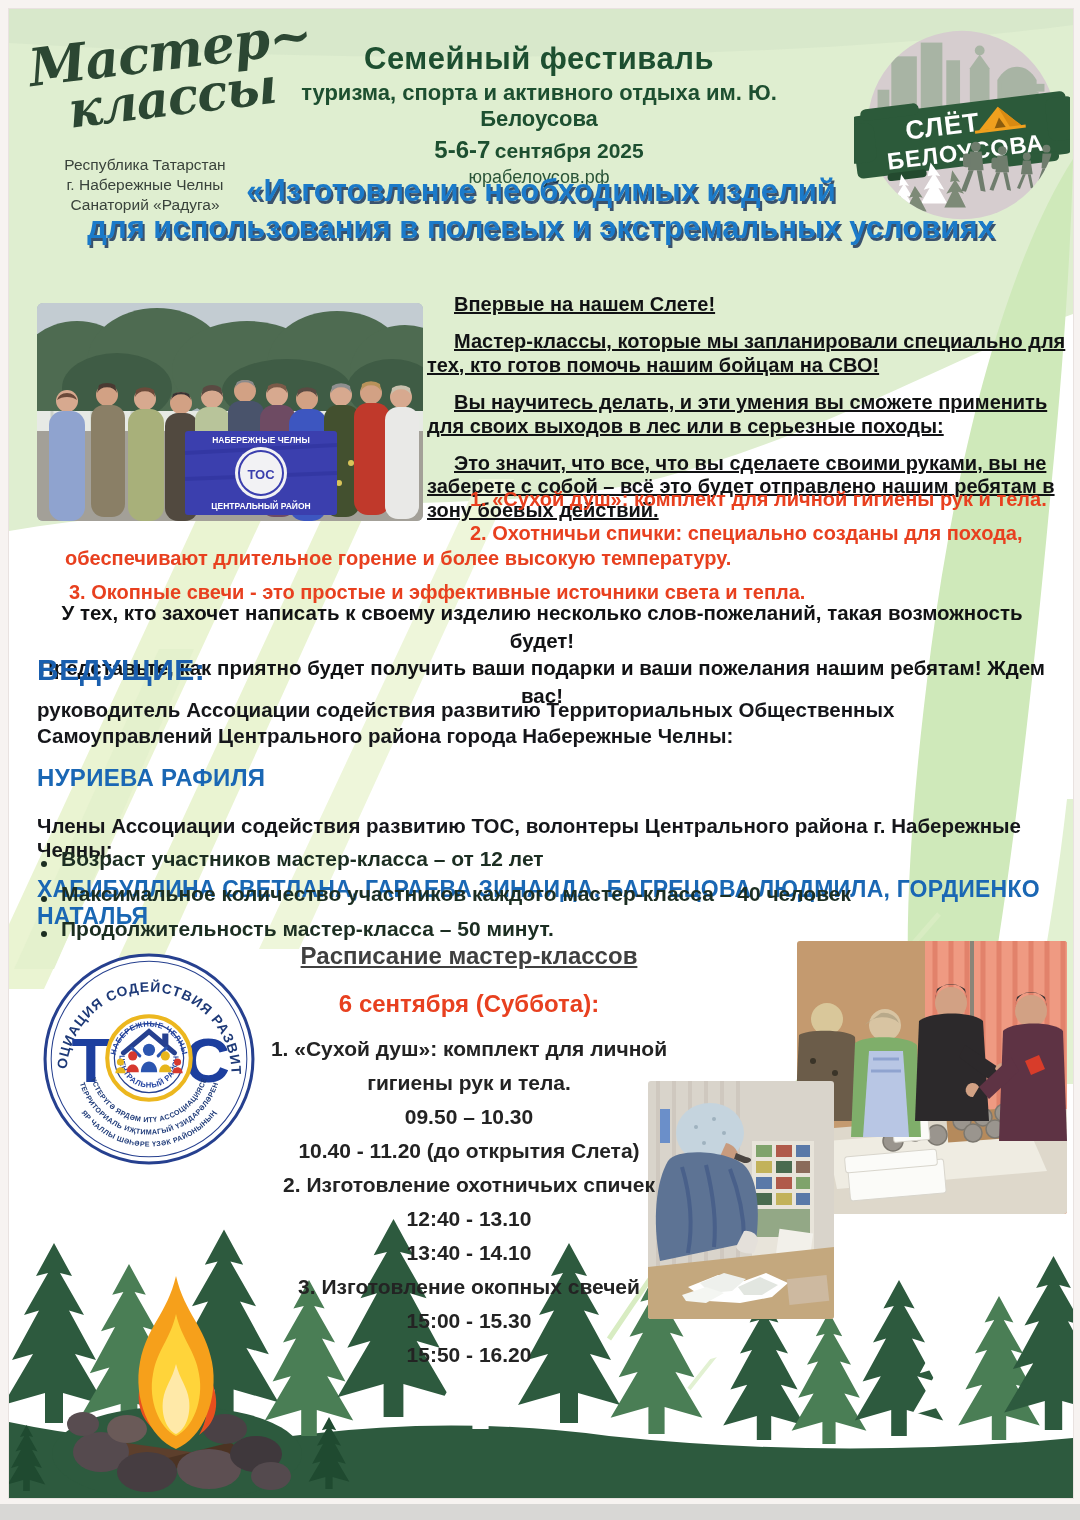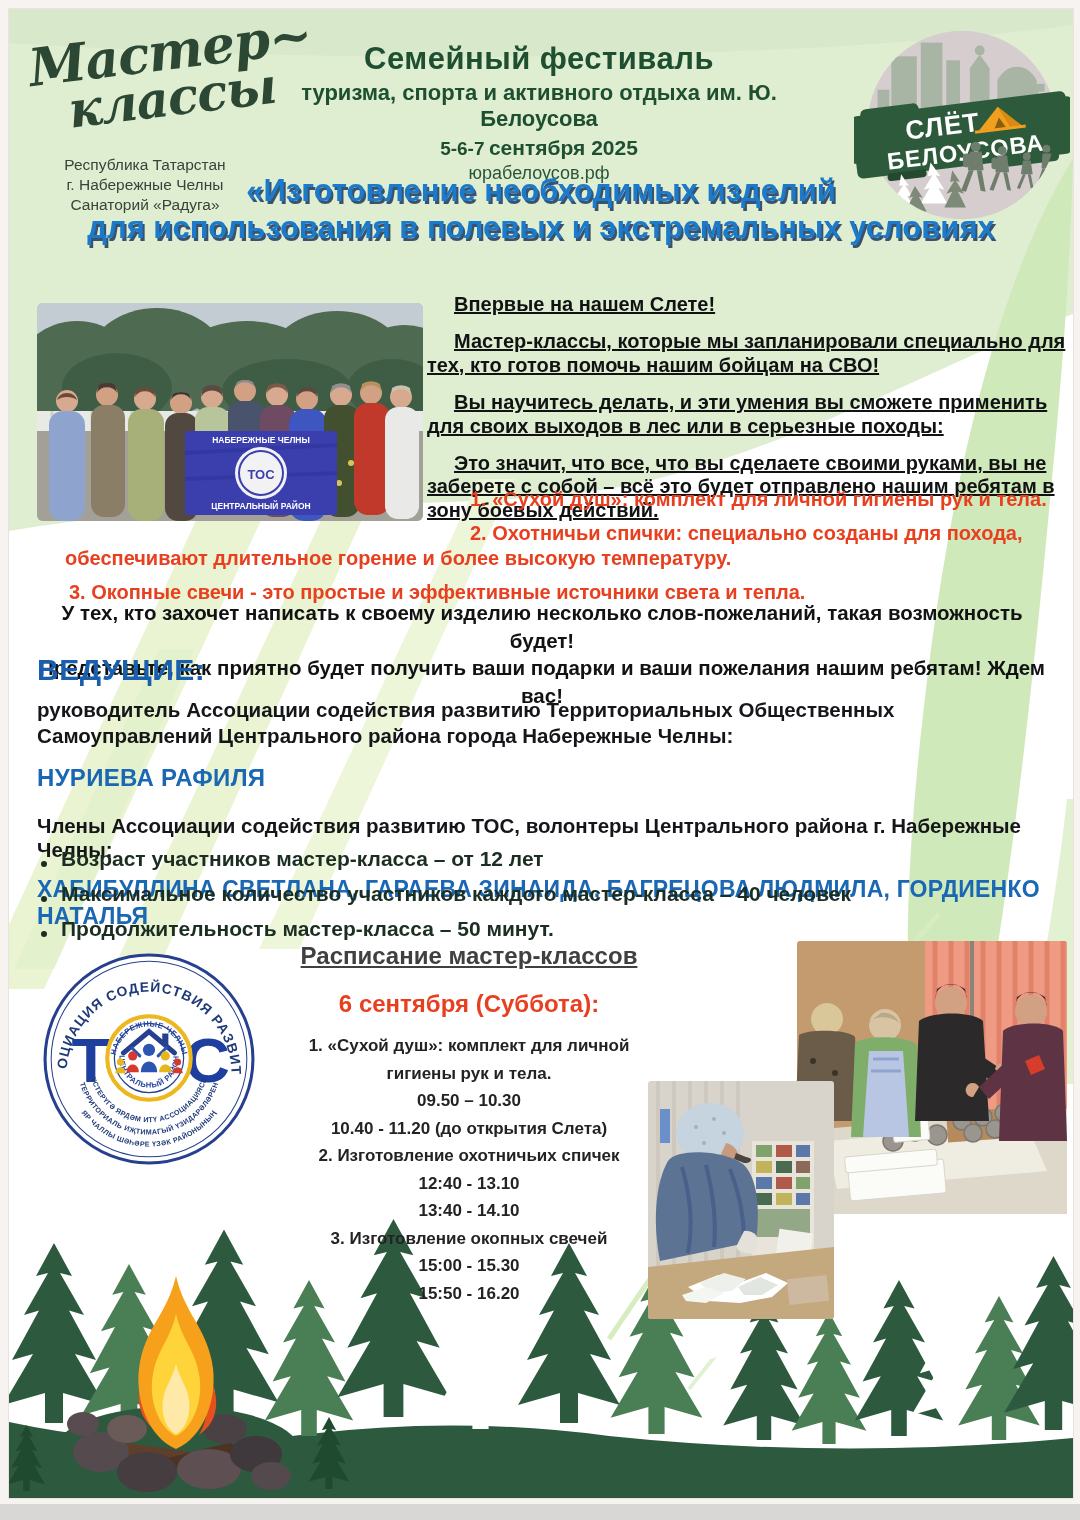--- a/index.html
+++ b/index.html
@@ -15,21 +15,21 @@
      font-family:"DejaVu Serif",serif;font-style:italic;font-weight:bold;
      color:#2c4733;line-height:.92;}
   .script-logo .l1{font-size:52px;letter-spacing:-1px;}
   .script-logo .l2{font-size:50px;margin-left:34px;letter-spacing:-1px;}
   .addr{left:36px;top:146px;width:200px;text-align:center;color:#39423b;
         font-size:15.5px;line-height:1.3;}
   .head-center{left:245px;top:32px;width:570px;text-align:center;color:#1d4f30;}
   .head-center .t1{font-size:31px;font-weight:bold;letter-spacing:.5px;}
   .head-center .t2{font-size:22px;font-weight:bold;margin-top:3px;}
   .head-center .t3{margin-top:4px;font-weight:bold;}
-  .head-center .t3 .big{font-size:19px;}
+  .head-center .t3 .big{font-size:24px;}
   .head-center .t3 .small{font-size:21px;}
   .head-center .t4{font-size:18px;margin-top:3px;color:#2a5438;}
   
   .main-title{left:0;top:163px;width:1064px;text-align:center;color:#1b7ac9;
       font-size:31px;font-weight:bold;line-height:1.2;
       text-shadow:2px 2.5px 0 rgba(16,42,84,.8);}
   
   .intro{left:418px;top:284px;width:650px;color:#111214;font-size:20px;
          font-weight:bold;line-height:1.17;text-decoration:underline;}
   .intro p{margin:0 0 14px 0;text-indent:27px;}
@@ -51,21 +51,21 @@
   .hosts .names{color:#1a67b4;font-size:23px;font-weight:bold;margin-top:14px;letter-spacing:.2px;}
   
   .facts{left:30px;top:838px;width:960px;color:#1c2e22;font-size:21px;font-weight:bold;}
   .facts .li{display:flex;align-items:center;margin-bottom:11px;}
   .facts .dot{width:6px;height:6px;border-radius:50%;background:#1c2e22;
               margin:9px 14px 0 2px;flex:none;}
   
   .sched{left:160px;top:933px;width:600px;text-align:center;}
   .sched .hd{color:#404040;font-size:24px;font-weight:bold;text-decoration:underline;}
   .sched .date{color:#e8401f;font-size:24px;font-weight:bold;margin-top:20px;}
-  .sched .lines{margin-top:14px;color:#232323;font-size:17px;font-weight:bold;line-height:1.62;}
+  .sched .lines{margin-top:14px;color:#232323;font-size:21px;font-weight:bold;line-height:1.62;}
   
   .photo{overflow:hidden;border-radius:6px;}
   .photo svg{display:block;}
   .ph1{left:28px;top:294px;width:386px;height:218px;}
   .ph2{left:788px;top:932px;width:270px;height:273px;border-radius:3px;}
   .ph3{left:639px;top:1072px;width:186px;height:238px;border-radius:3px;}
   .tocwrap{left:33px;top:943px;width:214px;height:214px;}
   .badgewrap{left:845px;top:12px;width:216px;height:216px;}
   .bgsvg,.forest{pointer-events:none;}
 </style>

